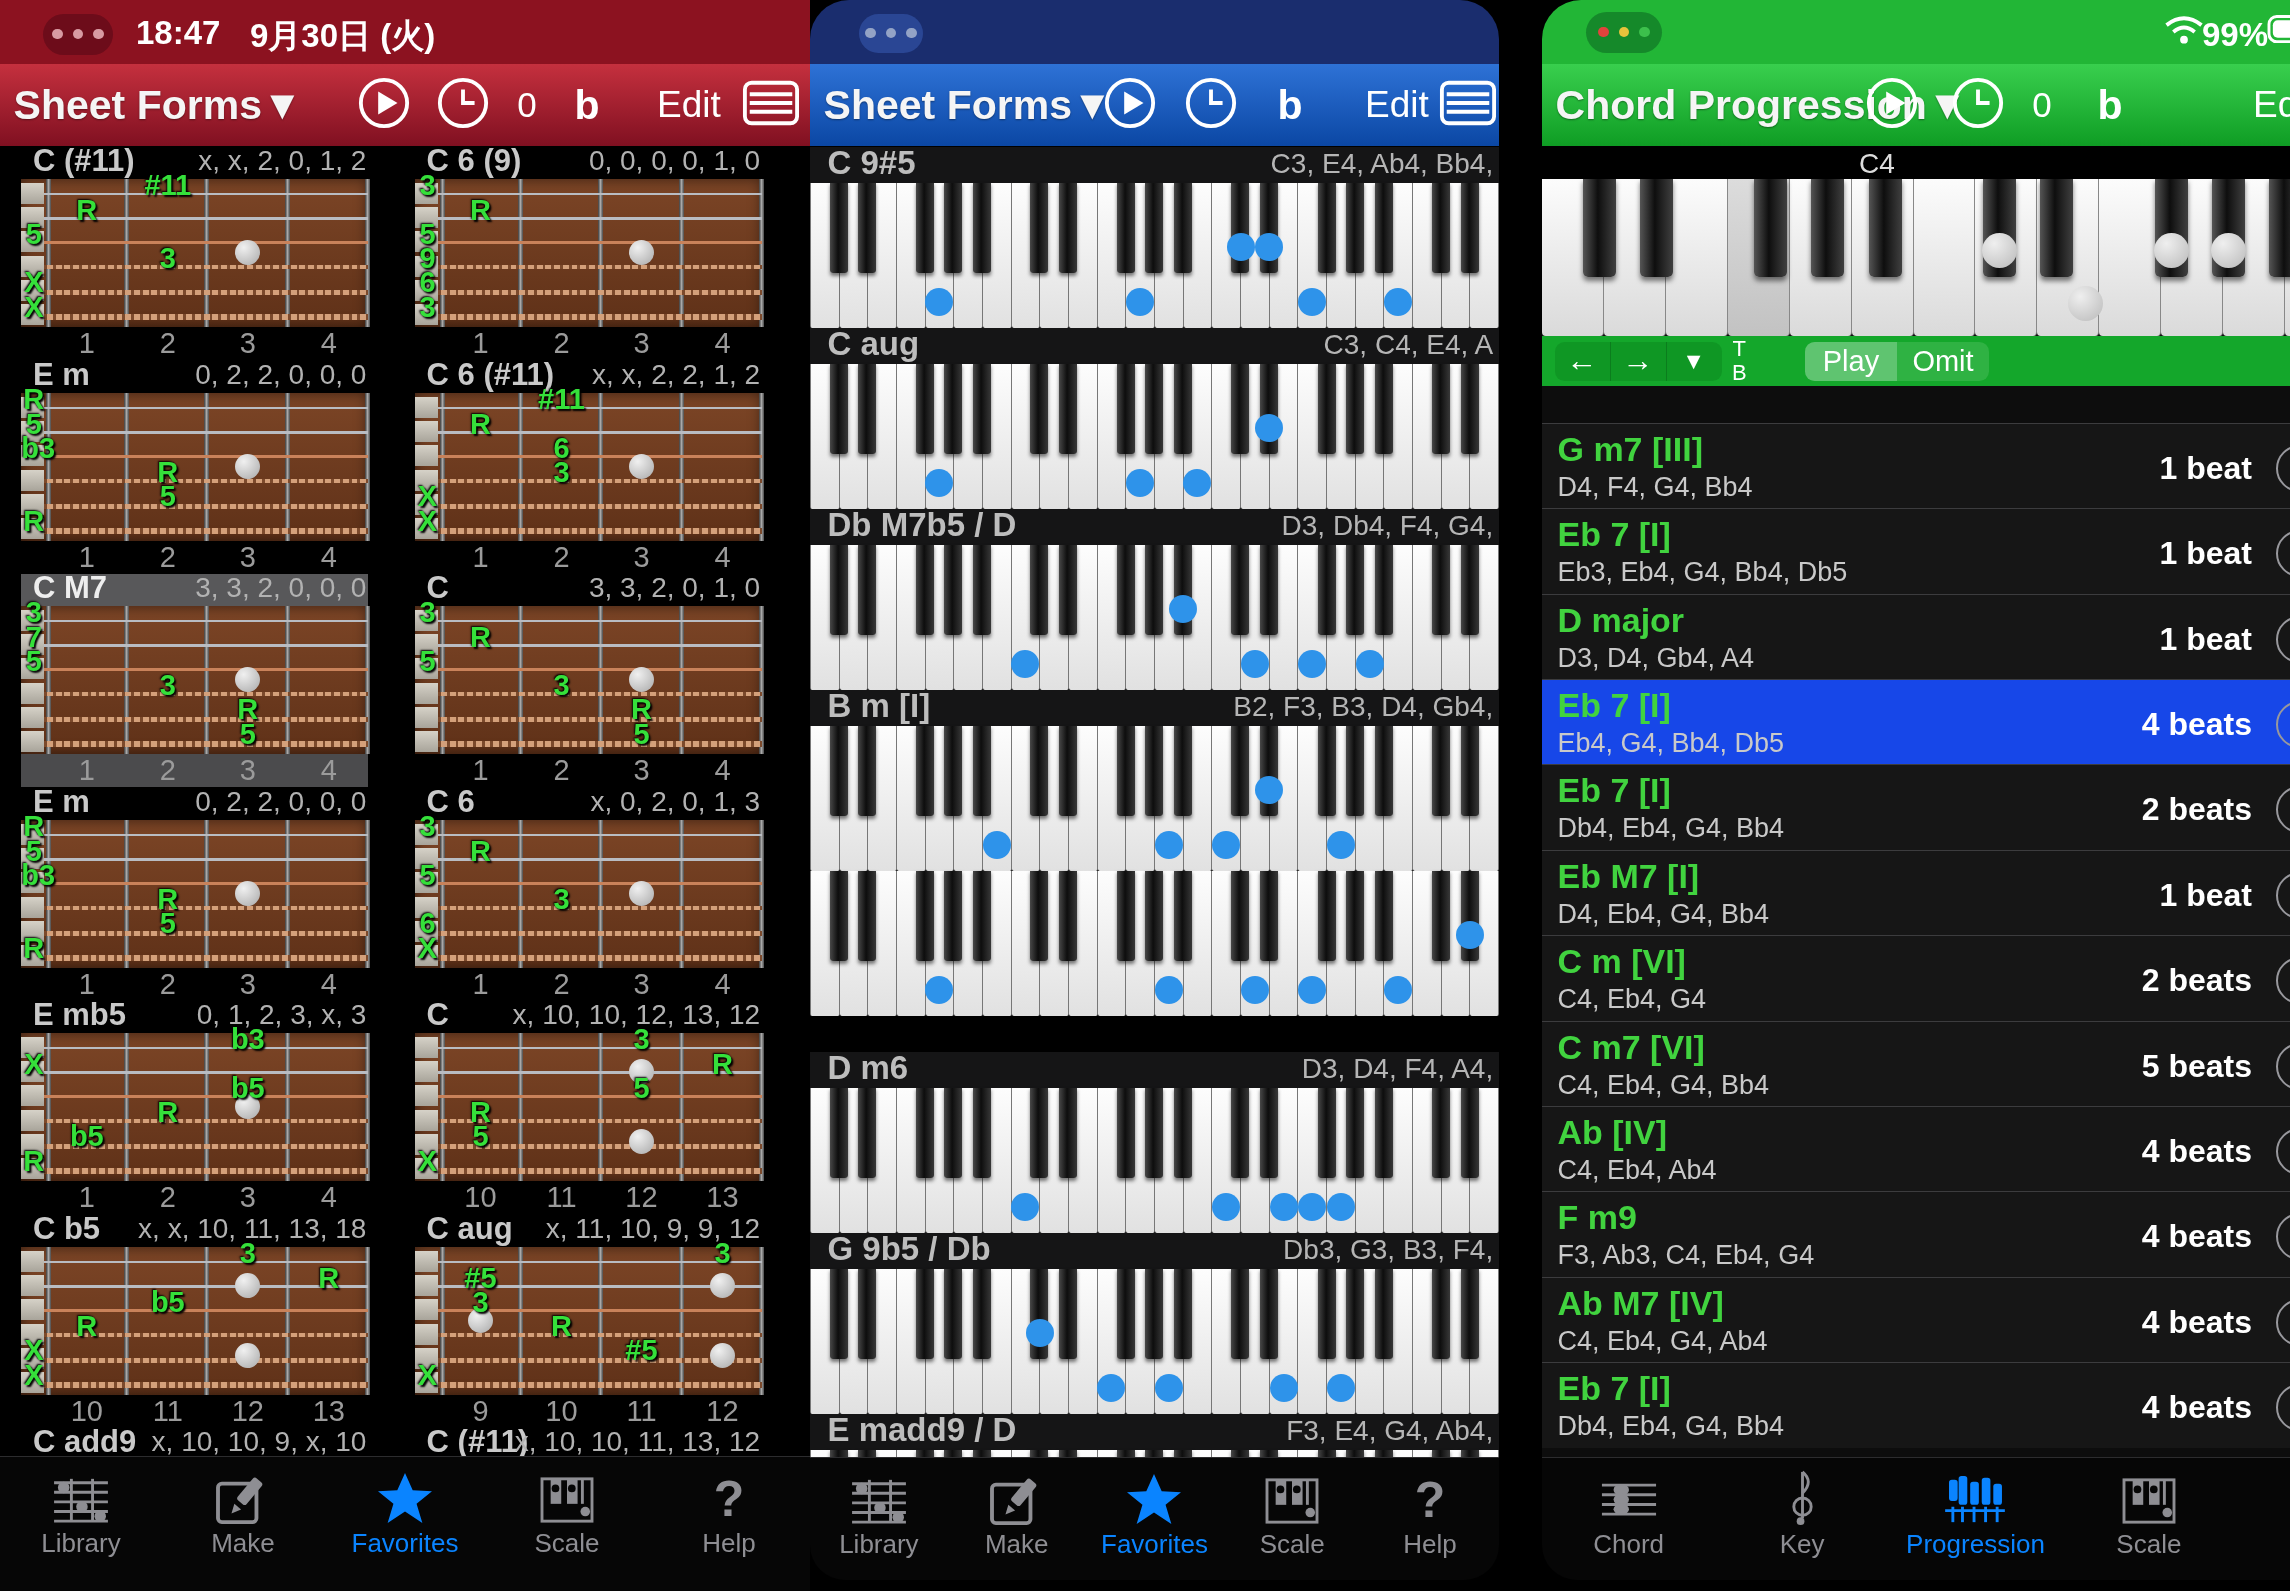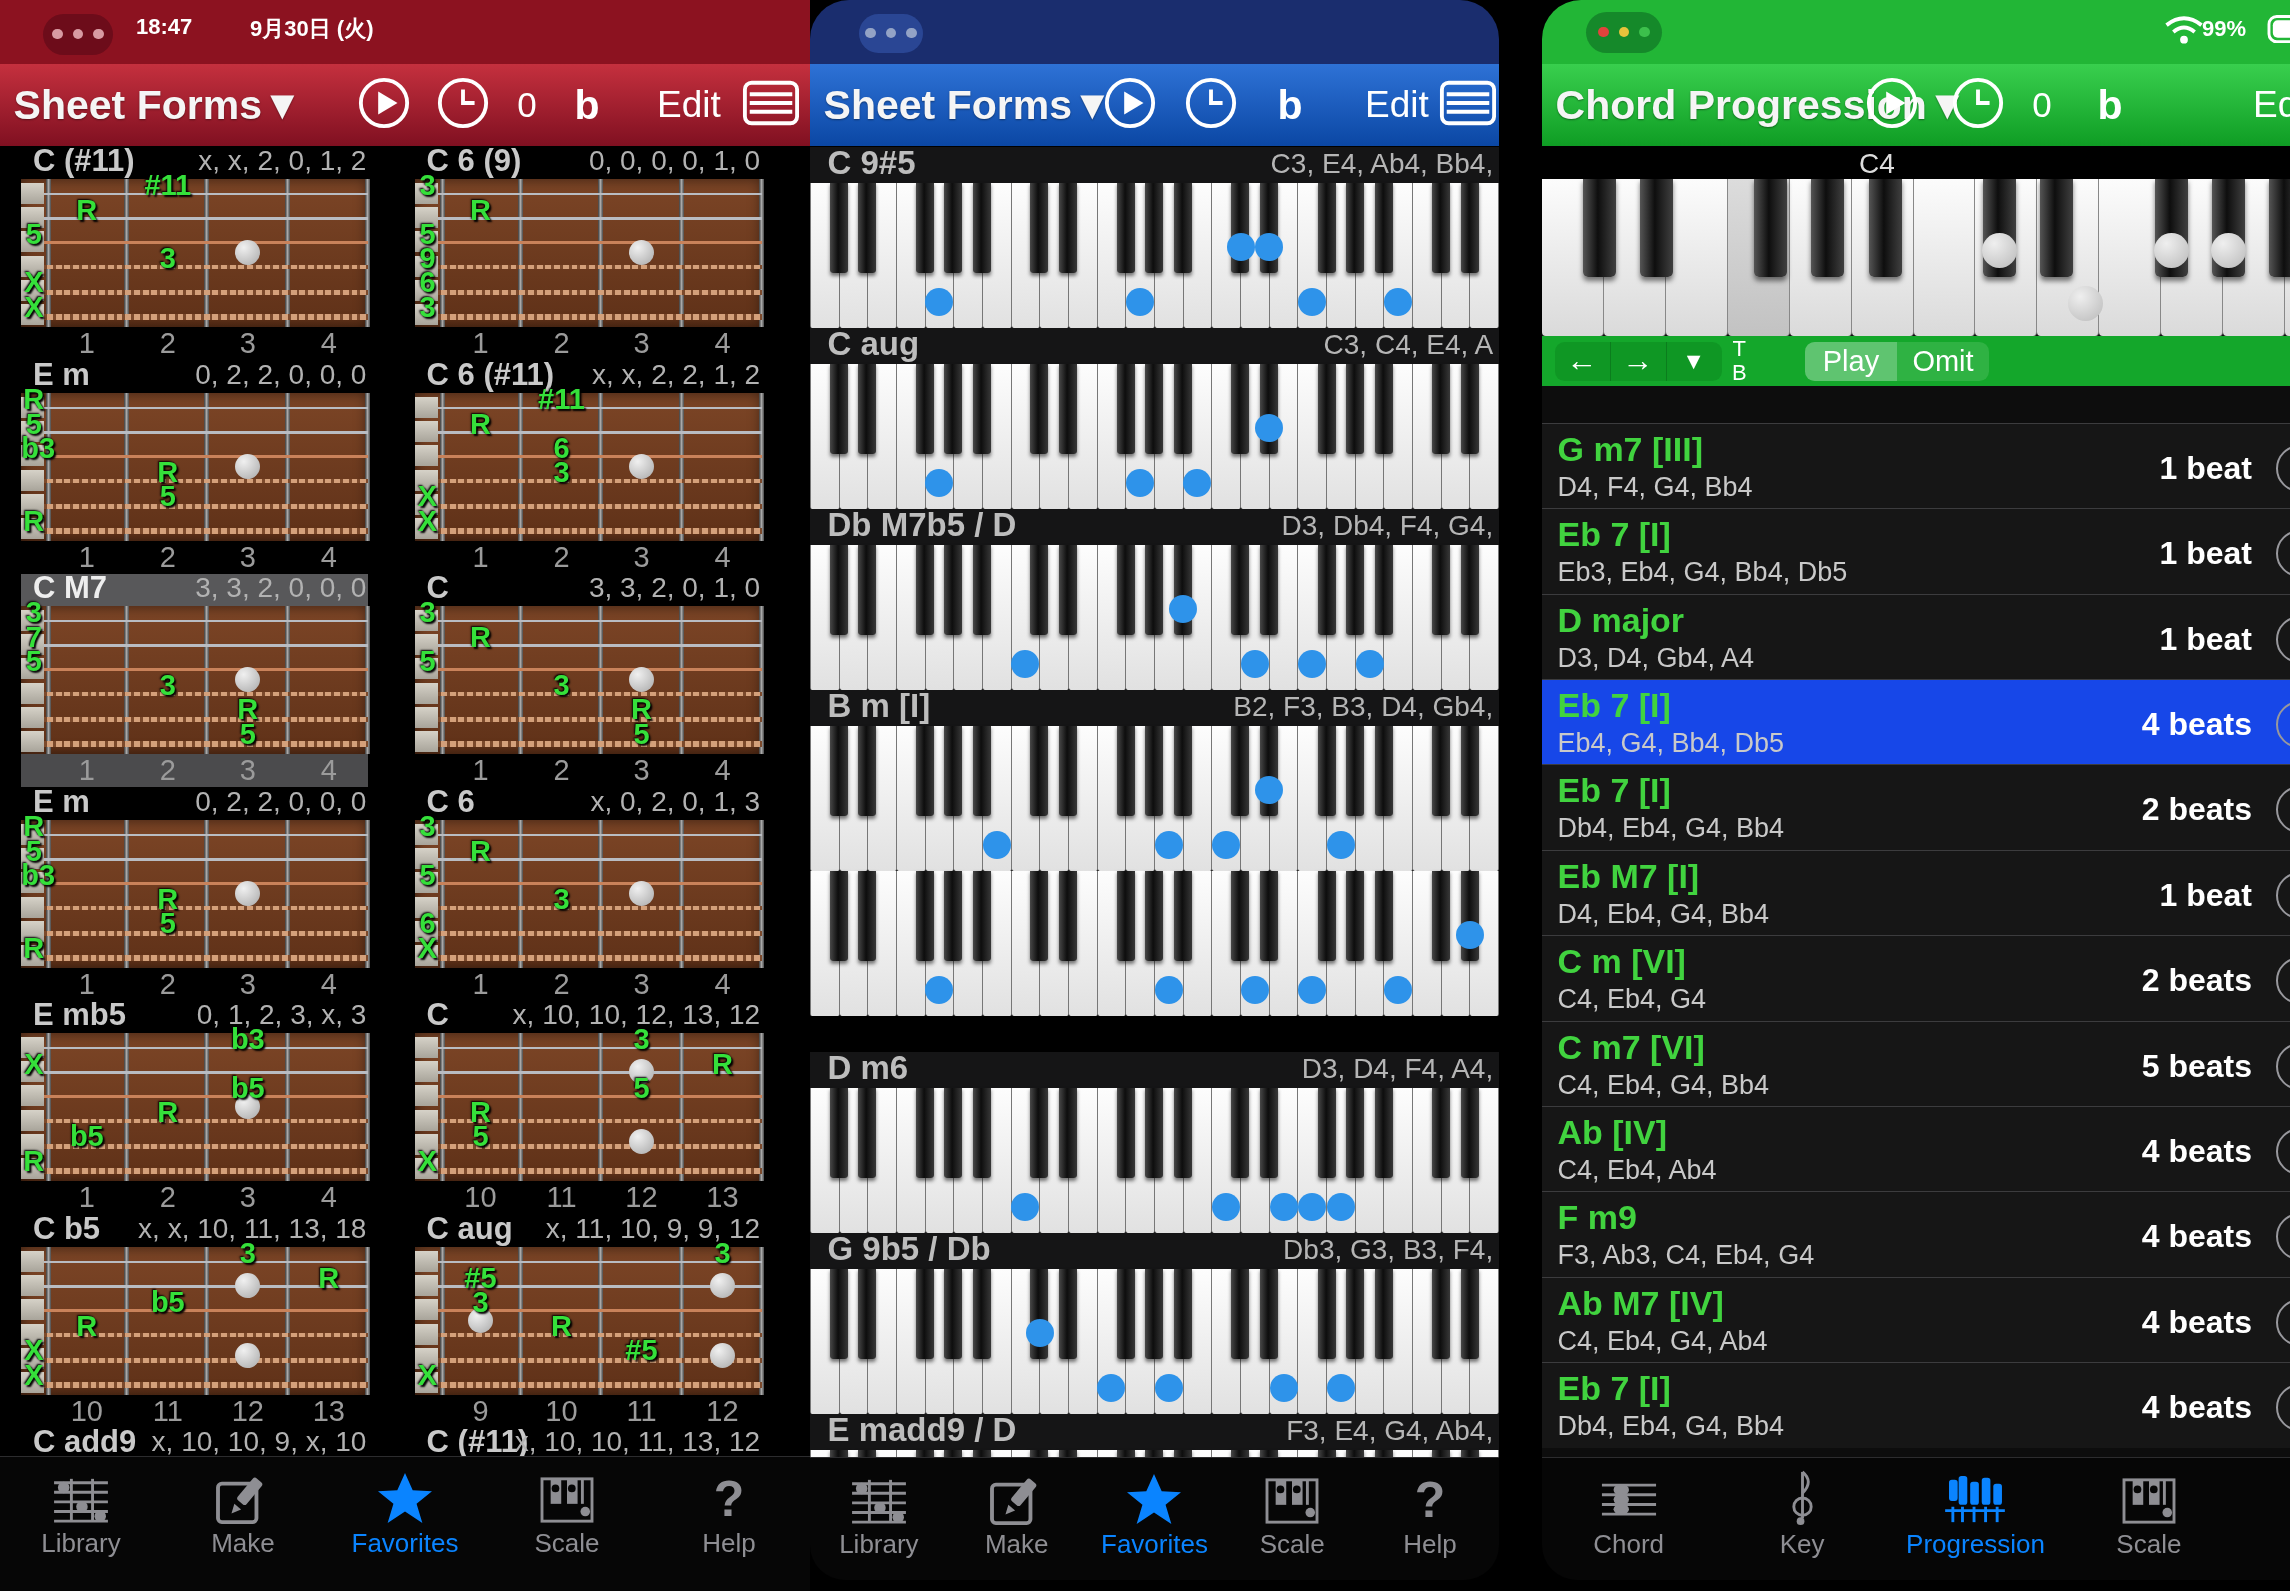--- a/index.html
+++ b/index.html
@@ -18,21 +18,21 @@
   .pill{position:absolute;border-radius:23px;display:flex;align-items:center;justify-content:center;gap:9.7px;}
   .pill i{width:10.7px;height:10.7px;border-radius:50%;display:block;}
   .header{position:absolute;left:0;right:0;top:64px;height:82px;}
   #left-panel .header{background:linear-gradient(#c5303e,#801021);}
   #mid-panel .header{background:linear-gradient(#2e72d6,#0b47a4);}
   #right-panel .header{background:linear-gradient(#39cf4e,#0f9d24);}
   .htitle{position:absolute;left:13.6px;top:50%;transform:translateY(-50%);
           font-size:41px;font-weight:bold;color:#f5f5f5;white-space:nowrap;text-shadow:0 1px 1.9px rgba(0,0,0,.4);}
   .hicon{position:absolute;top:50%;transform:translate(-50%,-50%);}
   .htext{position:absolute;top:50%;transform:translate(-50%,-50%);color:#fff;white-space:nowrap;}
-  .statustext{position:absolute;color:#fff;font-weight:bold;font-size:22px;top:13.6px;}
+  .statustext{position:absolute;color:#fff;font-weight:bold;font-size:33px;top:13.6px;}
 
   
   #left-cards{position:absolute;left:0;top:0;width:100%;height:1457px;overflow:hidden;}
   .gcard{position:absolute;width:347px;}
   .gtitle{position:relative;height:32px;font-size:31px;}
   .gtitle .nm{position:absolute;left:11.6px;bottom:0;color:#c9c9c9;font-weight:bold;white-space:nowrap;}
   .gtitle .fg{position:absolute;right:1.9px;bottom:1.9px;color:#b2b2b2;font-size:28px;white-space:nowrap;}
   .gcard.sel .gtitle{background:#58585a;}
   .gcard.sel .gtitle .nm{color:#eee;}
   .board{position:relative;height:148px;background:linear-gradient(#7c4526,#5f3118);

